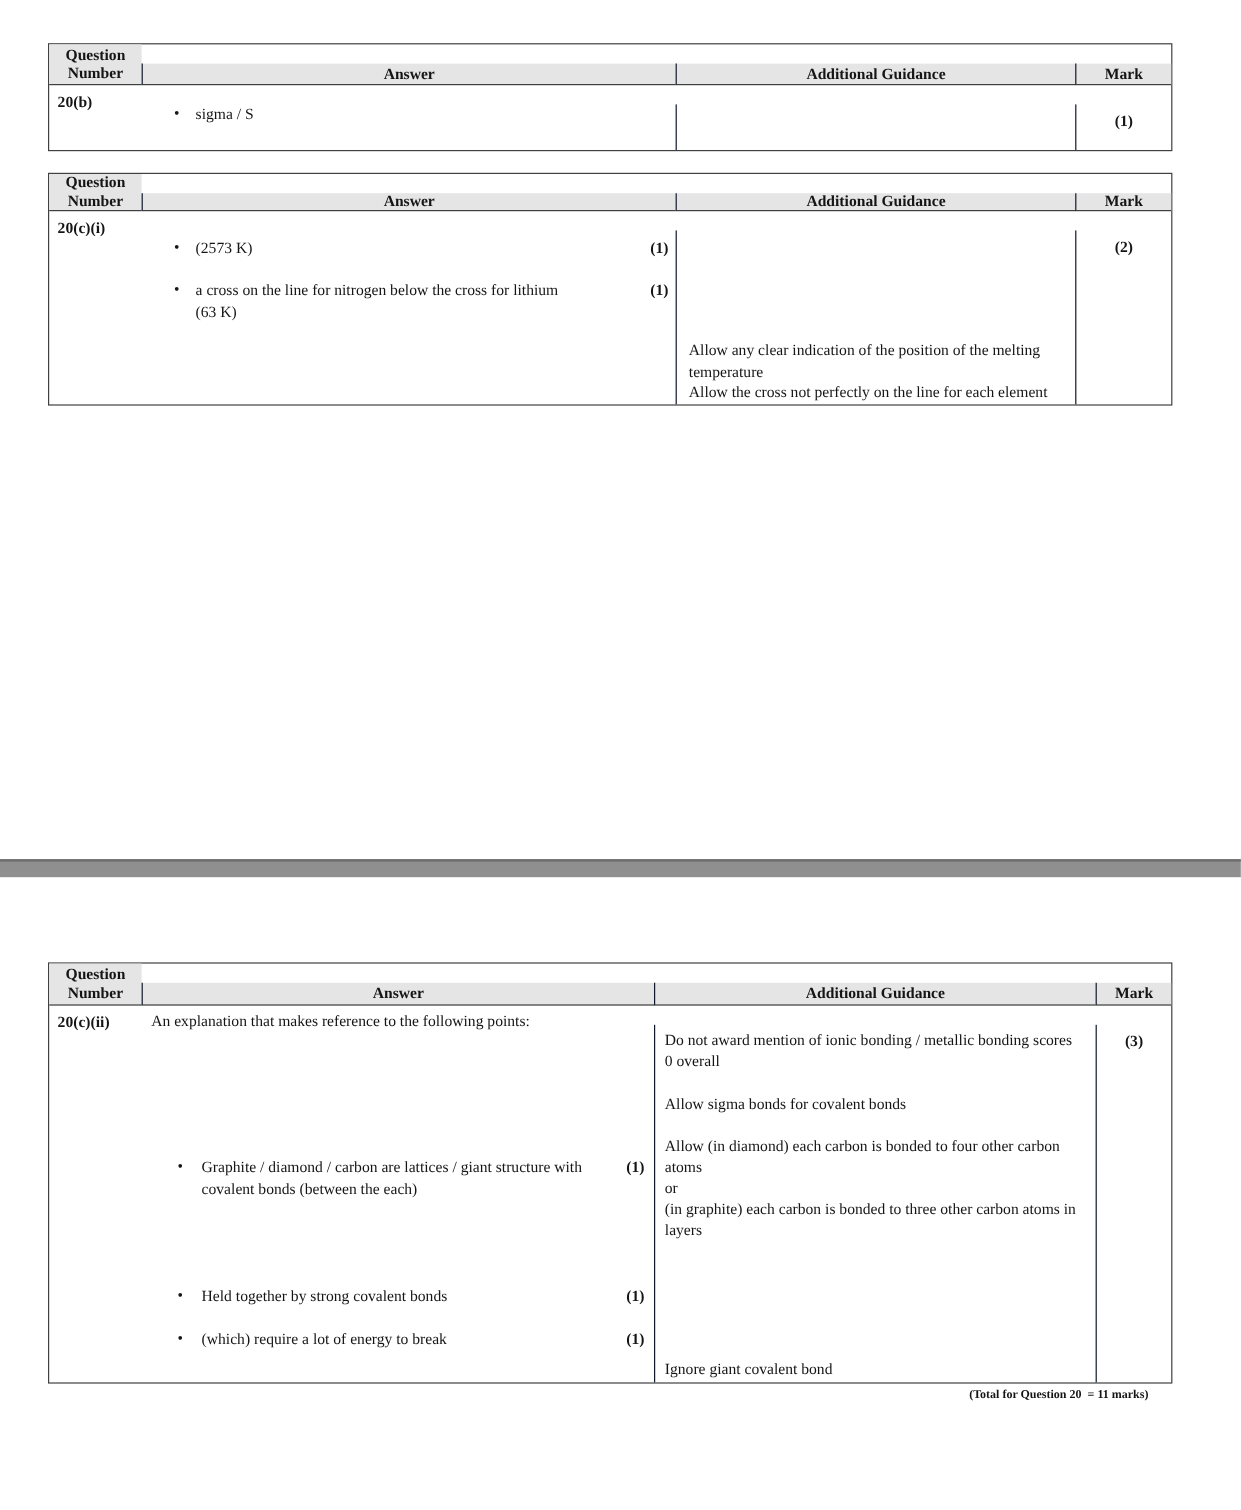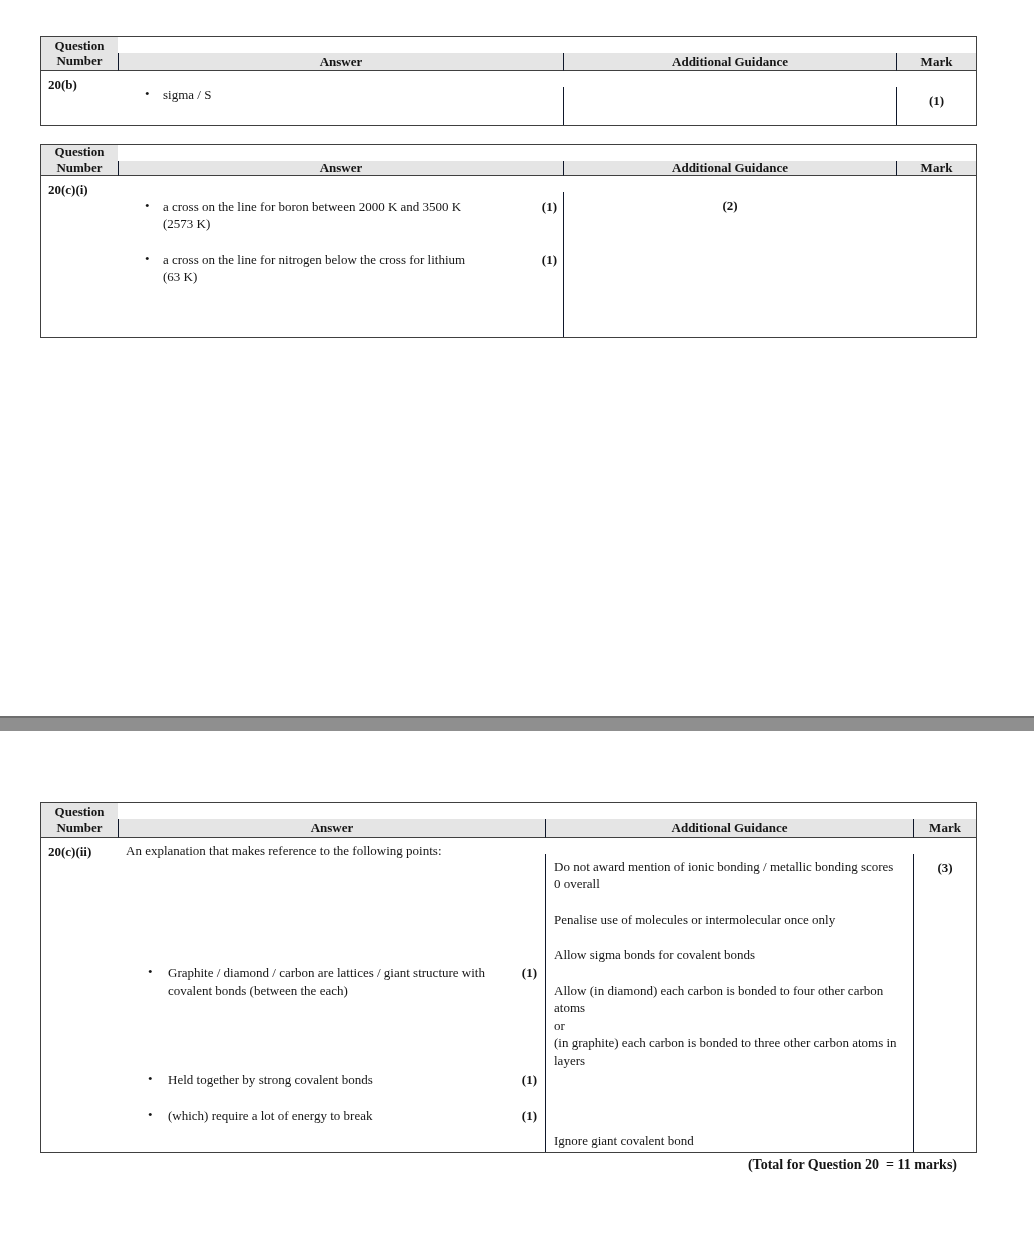--- a/index.html
+++ b/index.html
@@ -43,21 +43,21 @@
   .guidance-bottom {
     display:flex; flex-direction:column; justify-content:flex-end;
     padding:0 8px 1px 10px;
   }
   .guidance-t3 { position:relative; padding:4px 10px 0 8px; }
   .guidance-t3 .gp { margin-top:18px; }
   .guidance-t3 .gp.first { margin-top:0; }
   .guidance-t3 .glast { position:absolute; bottom:2px; left:8px; }
   .total-line {
     position:absolute; top:1157px; right:77px;
-    font-weight:bold; font-size:14px; white-space:pre;
+    font-weight:bold; font-size:10px; white-space:pre;
   }
   .page-divider {
     position:absolute; left:0; top:716px; width:1034px; height:15px;
     background:#8f8f8f; border-top:2px solid #6e6e6e; box-sizing:border-box;
   }
 </style>
 </head>
 <body>
 
 <div class="mstable cols-a t1">
@@ -81,29 +81,32 @@
   <div class="hcell">Question Number</div>
   <div class="hcell bl">Answer</div>
   <div class="hcell bl">Additional Guidance</div>
   <div class="hcell bl">Mark</div>
 
   <div class="bcell qn">20(c)(i)</div>
   <div class="bcell answer">
     <div class="bullet-row">
       <span class="bg">•</span>
       <span class="bm">(1)</span>
-      <div>a cross on the line for boron between 2000 K and 3500 K</div>
       <div>(2573 K)</div>
     </div>
     <div class="bullet-row" style="margin-top:18px;">
       <span class="bg">•</span>
       <span class="bm">(1)</span>
       <div>a cross on the line for nitrogen below the cross for lithium</div>
       <div>(63 K)</div>
     </div>
+  </div>
+  <div class="bcell bl guidance-bottom">
+    <div>Allow any clear indication of the position of the melting temperature</div>
+    <div>Allow the cross not perfectly on the line for each element</div>
   </div>
   <div class="bcell bl mark">(2)</div>
 </div>
 
 <div class="page-divider"></div>
 
 <div class="mstable cols-b t3">
   <div class="hcell">Question Number</div>
   <div class="hcell bl">Answer</div>
   <div class="hcell bl">Additional Guidance</div>
@@ -123,21 +126,20 @@
       <span>Held together by </span><span class="b">strong</span><span> covalent bonds</span>
     </div>
     <div class="bullet-row" style="margin-top:18px;">
       <span class="bg">•</span>
       <span class="bm">(1)</span>
       <span>(which) require a lot of energy to break</span>
     </div>
   </div>
   <div class="bcell bl guidance-t3">
     <div class="gp first">Do not award mention of ionic bonding / metallic bonding scores 0 overall</div>
-    <div class="gp">Penalise use of molecules or intermolecular once only</div>
     <div class="gp">Allow sigma bonds for covalent bonds</div>
     <div class="gp">
       <div>Allow (in diamond) each carbon is bonded to four other carbon atoms</div>
       <div>or</div>
       <div>(in graphite) each carbon is bonded to three other carbon atoms in layers</div>
     </div>
     <div class="glast">Ignore giant covalent bond</div>
   </div>
   <div class="bcell bl mark">(3)</div>
 </div>

